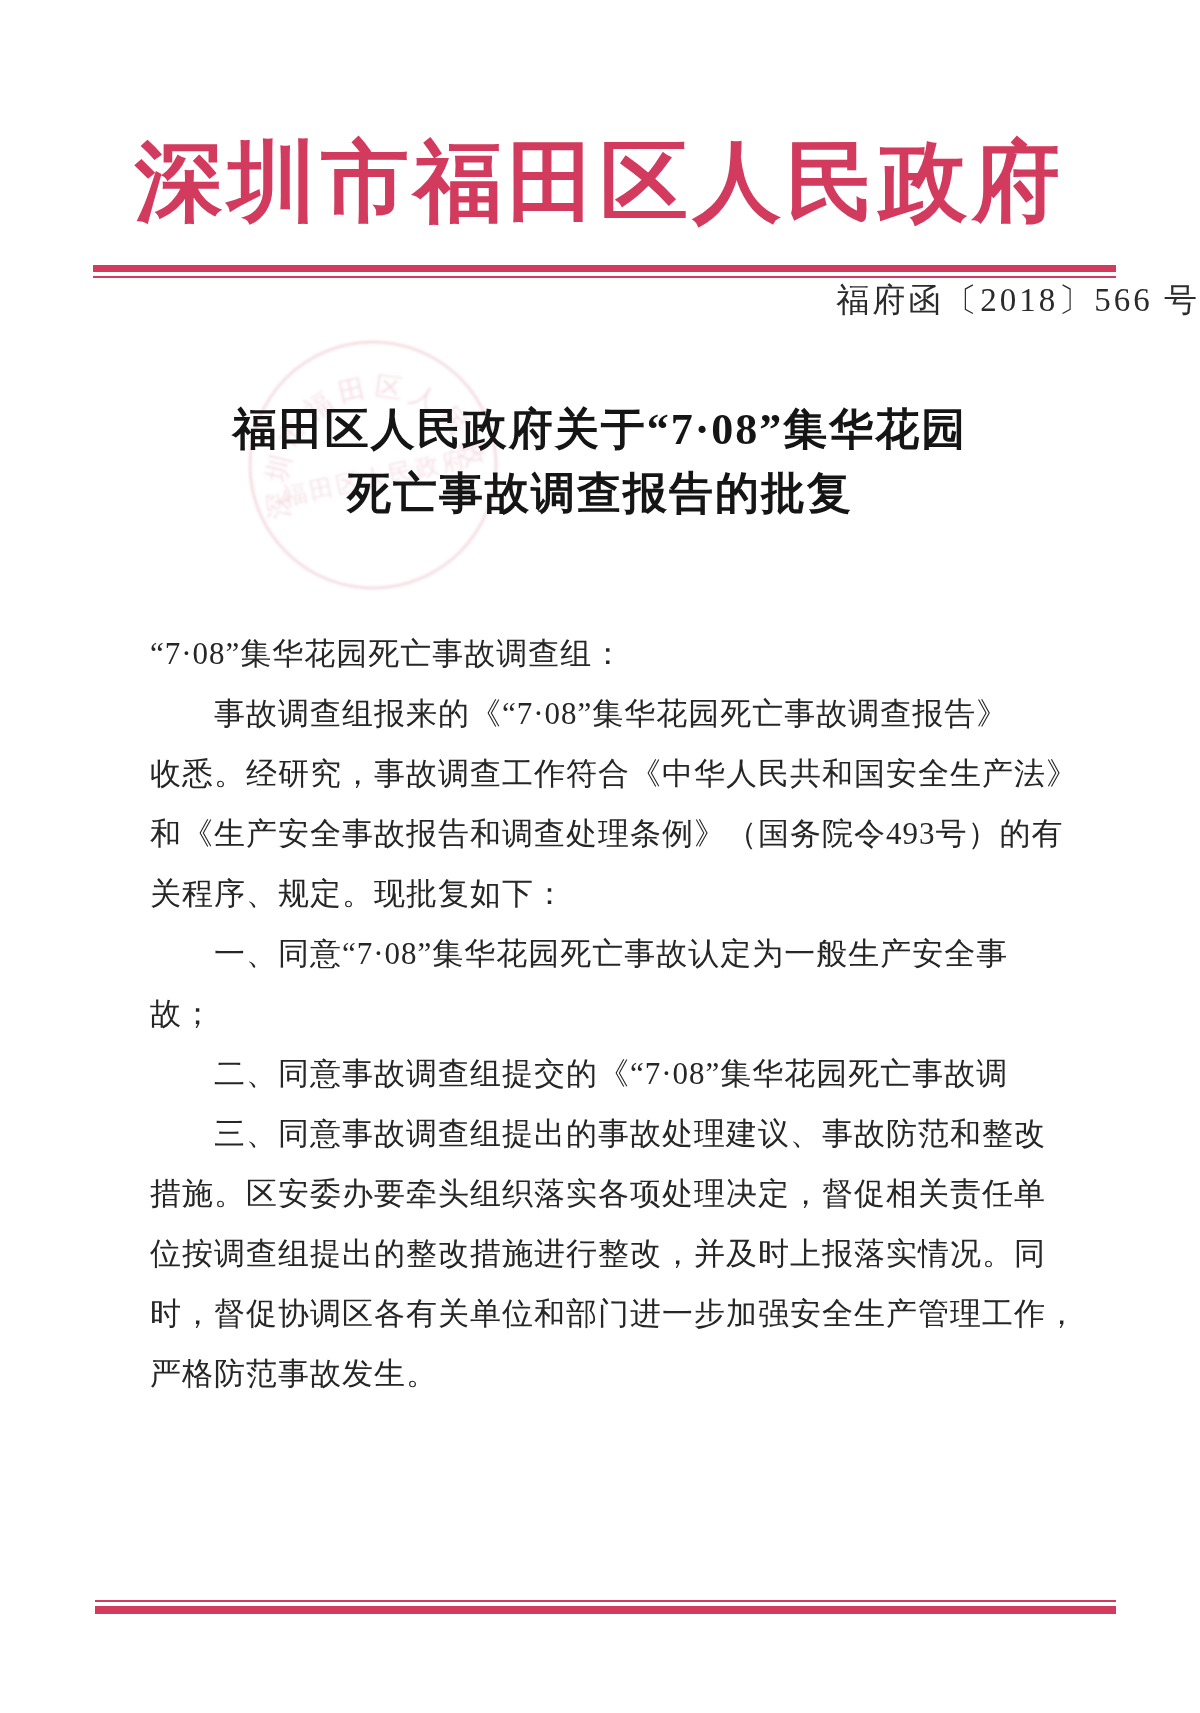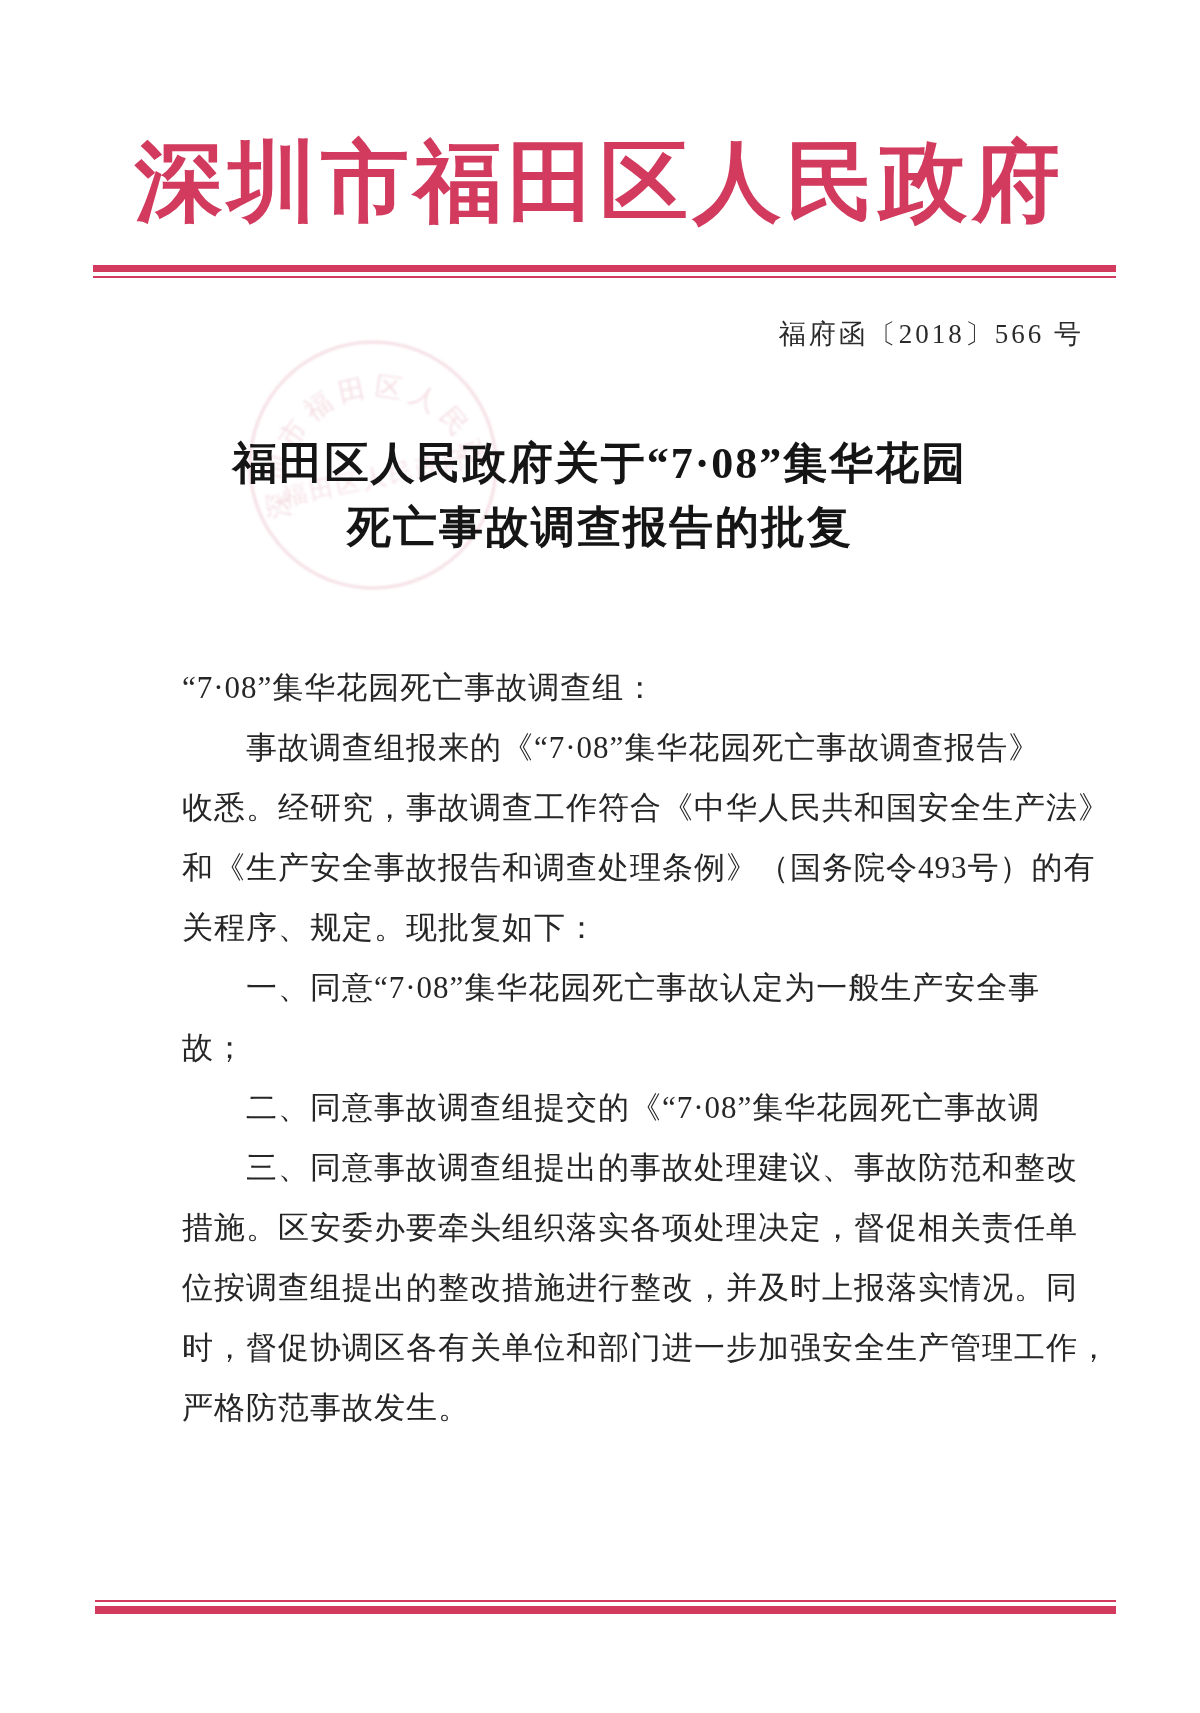--- a/index.html
+++ b/index.html
@@ -28,24 +28,22 @@
     font-weight:bold;
     letter-spacing:5px;
     color:var(--accent);
     white-space:nowrap;
   }
   .rule{margin-left:93px;margin-right:84px;background:var(--accent);}
   .rule-thick-top{margin-top:28px;height:7px;}
   .rule-thin-top{margin-top:4px;height:2px;}
   
   .doc-number{
-    margin-top:34px;
-    padding-right:116px;
     text-align:right;
-    font-size:27px;
+    font-size:33px;
     line-height:44px;
     letter-spacing:3px;
     color:#2b2b2b;
   }
   
   .seal{
     position:absolute;
     left:244px;
     top:336px;
     width:258px;
@@ -84,21 +82,20 @@
   
   .body-text{
     position:relative;
     z-index:2;
     margin-top:98px;
     padding-left:150px;
     font-size:31px;
     line-height:60px;
     letter-spacing:1px;
     color:var(--text);
-    margin-left:32px;
   }
   .body-line{white-space:nowrap;}
   .body-line.indent{text-indent:64px;}
   
   .footer-rule-thin{position:absolute;left:95px;right:84px;top:1600px;height:2px;background:var(--accent);}
   .footer-rule-thick{position:absolute;left:95px;right:84px;top:1606px;height:8px;background:var(--accent);}
 </style>
 </head>
 <body>
 

